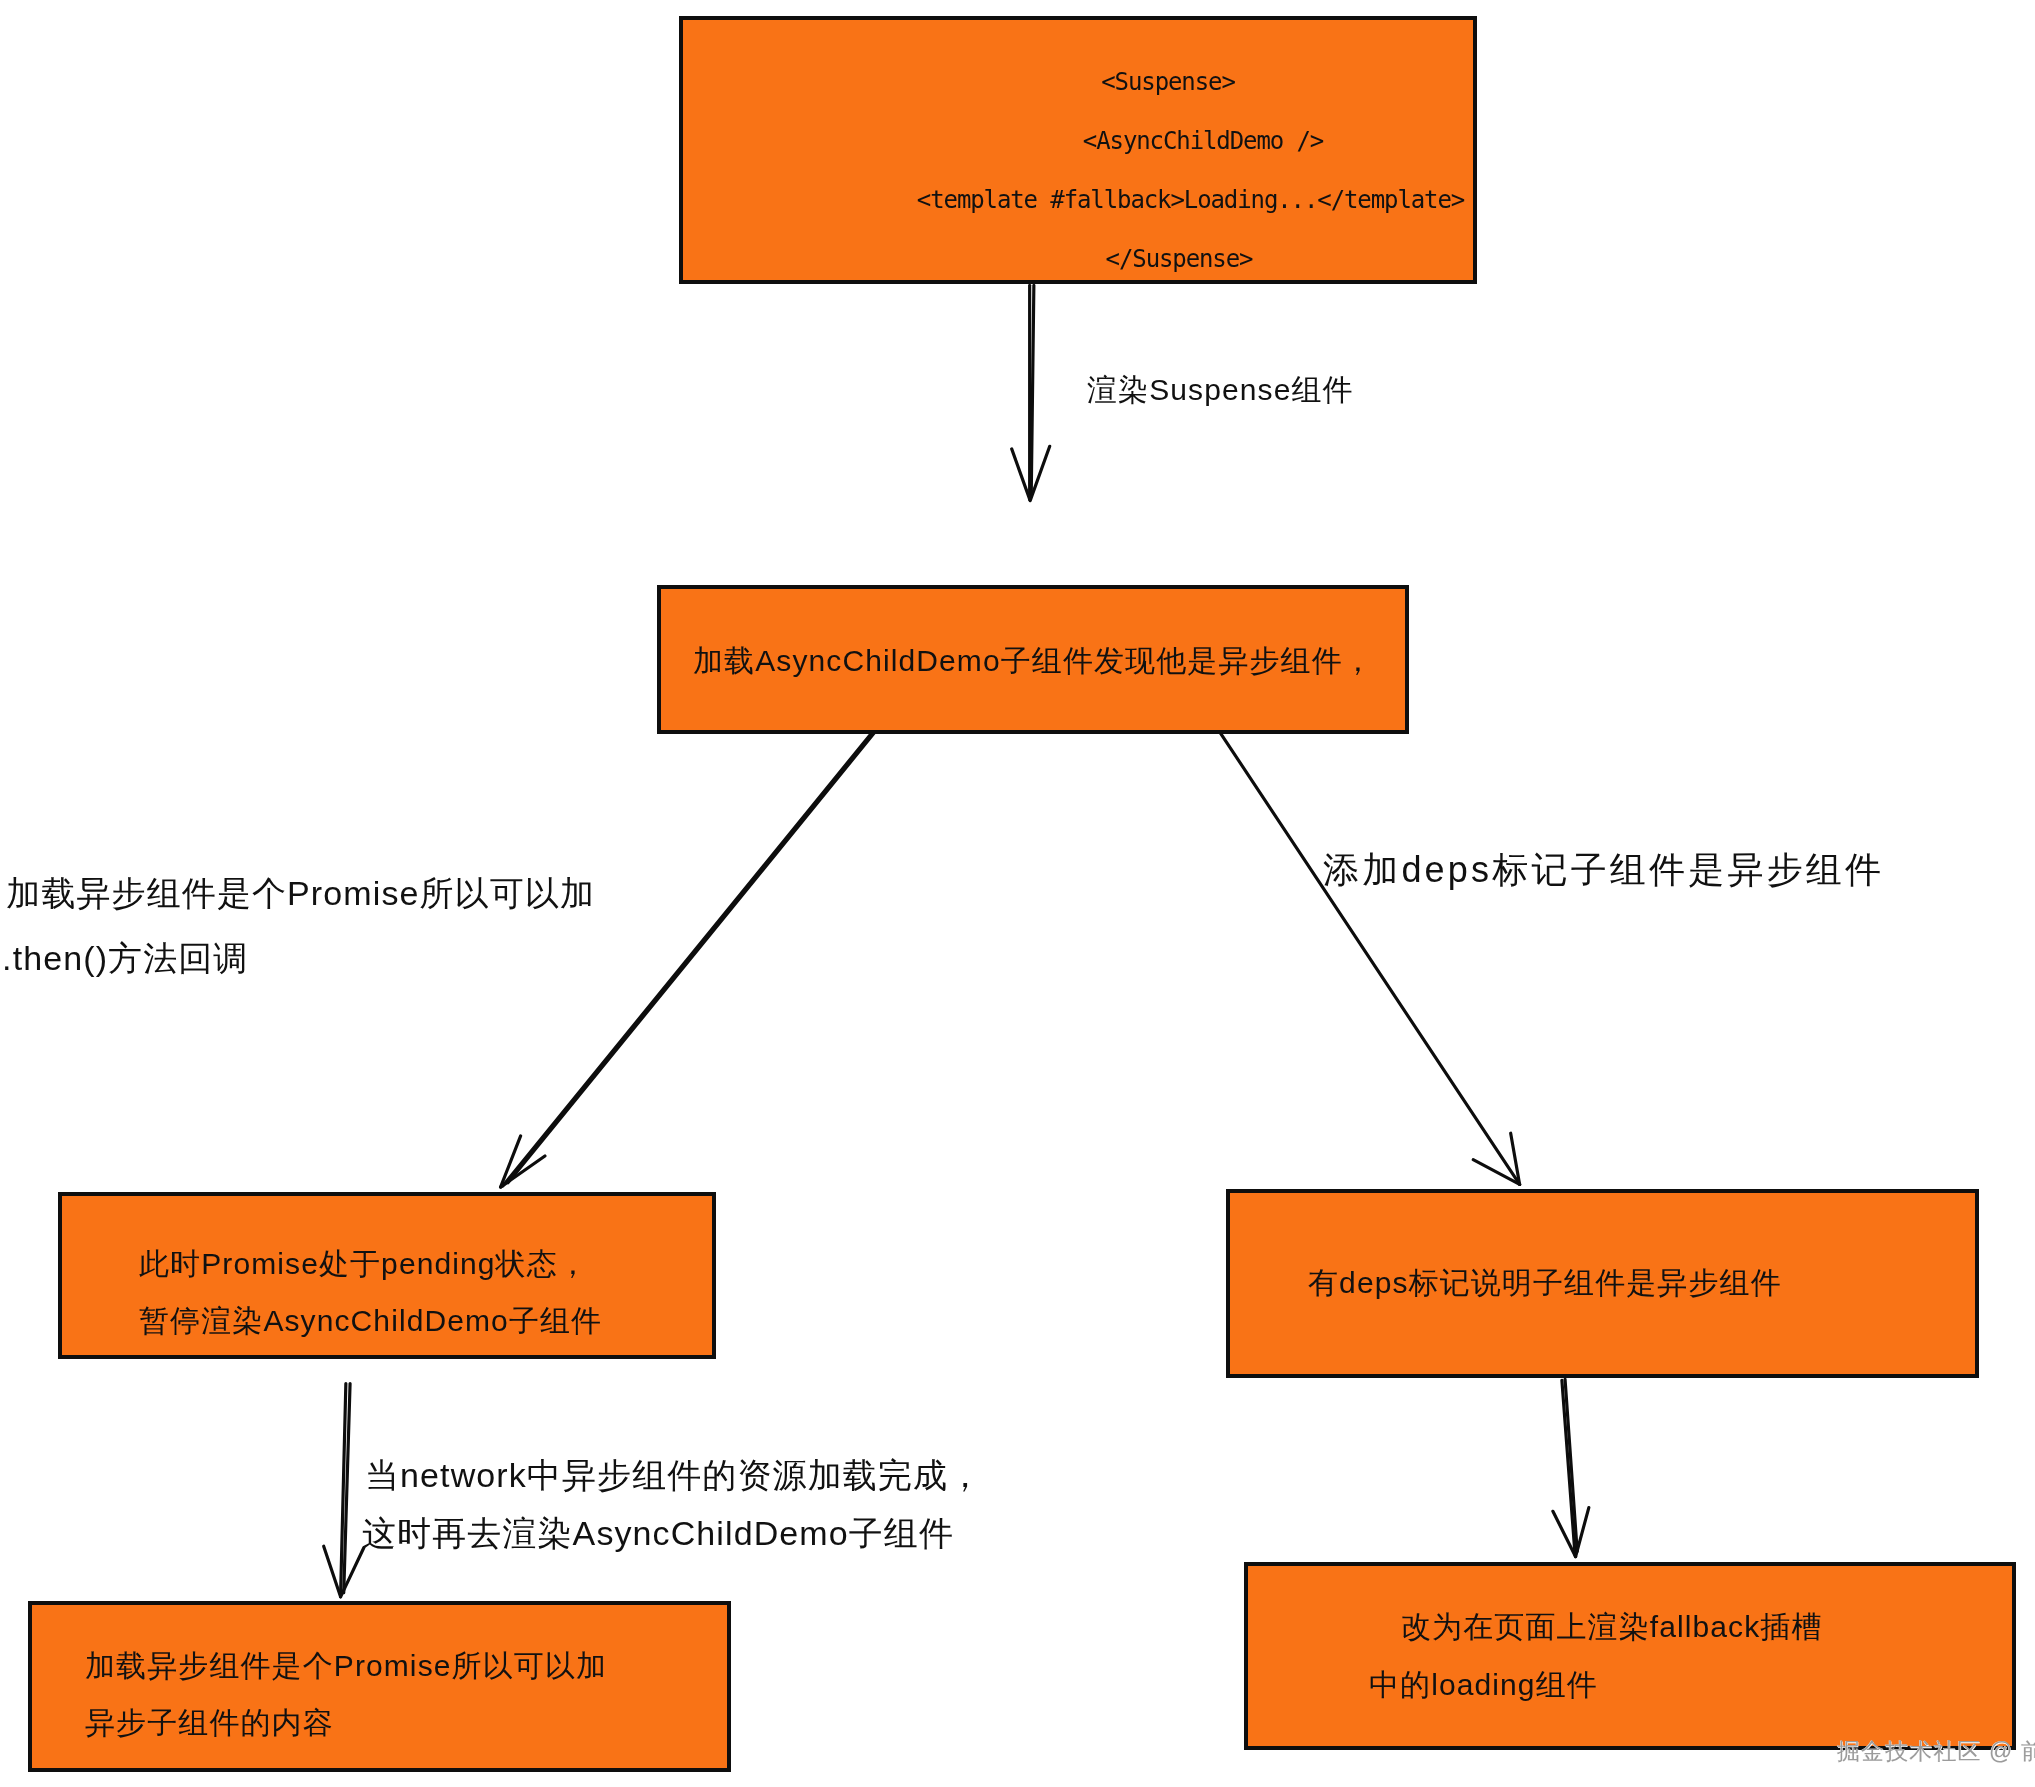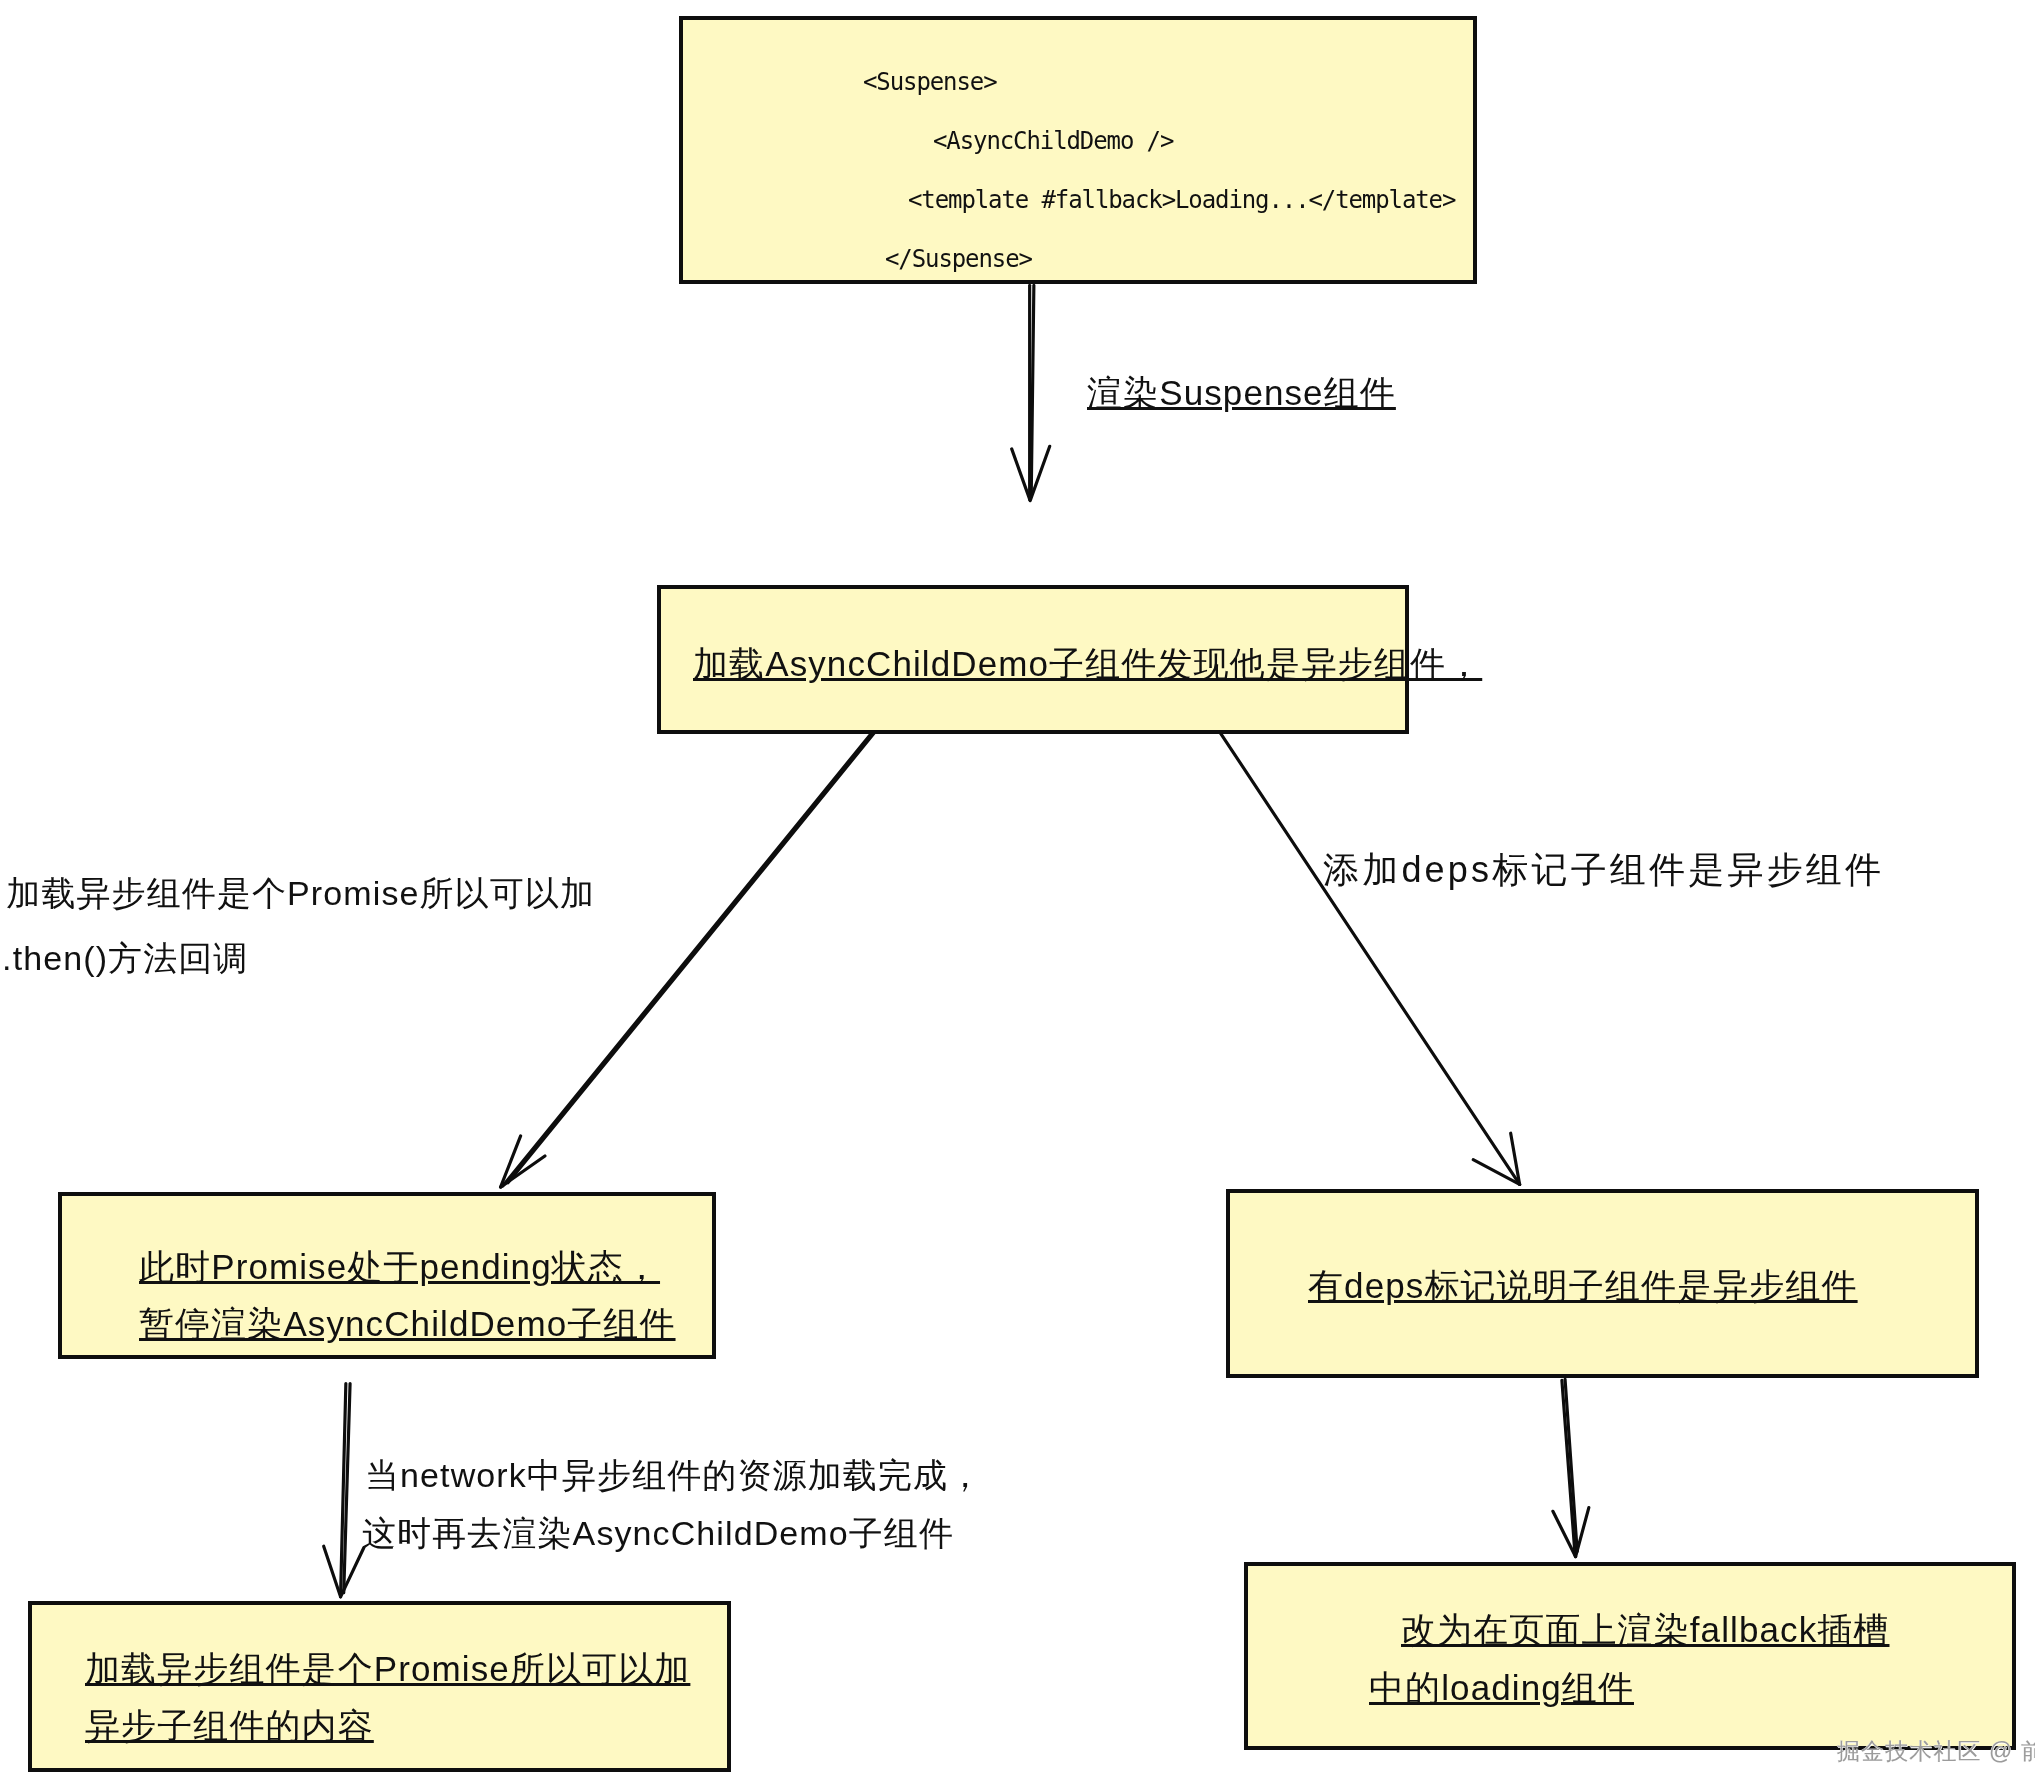--- a/index.html
+++ b/index.html
@@ -1,26 +1,27 @@
 <!DOCTYPE html>
 <html style="font-size:8.4px"><head>
 <meta charset="utf-8">
 <style>
   html,body{margin:0;padding:0;background:#ffffff;}
   body{
     width:2035px;height:1787px;position:relative;overflow:hidden;
     font-family:"Liberation Sans", sans-serif;color:#111;
   }
   .box{
-    position:absolute;background:#fef9c3;border:4.2px solid #0e0e0e;
+    position:absolute;background:#f97316;border:4.2px solid #0e0e0e;
     box-sizing:border-box;
+    text-align:center;
   }
   .code-box{font-family:"DejaVu Sans Mono", monospace;font-size:24px;letter-spacing:-1.1px;}
   .code-line{position:relative;white-space:pre;line-height:59px;}
-  .cjk{position:absolute;white-space:nowrap;font-size:35px;letter-spacing:1.1px;text-decoration:underline;}
+  .cjk{position:absolute;white-space:nowrap;font-size:30px;letter-spacing:1.1px;}
   .label{position:absolute;white-space:nowrap;font-size:34px;letter-spacing:1.1px;}
   svg.arrows{position:absolute;left:0;top:0;width:2035px;height:1787px;pointer-events:none;}
   svg.arrows path{fill:none;stroke:#0d0d0d;stroke-width:6;stroke-linecap:round;stroke-linejoin:round;}
   .watermark{
     position:absolute;font-size:23px;letter-spacing:1.1px;color:#9b9b9b;
     text-shadow:0.5px 0.5px 0 #ffffff,-0.5px -0.5px 0 #e8e8e8;white-space:nowrap;
   }
 </style>
 </head>
 <body>

